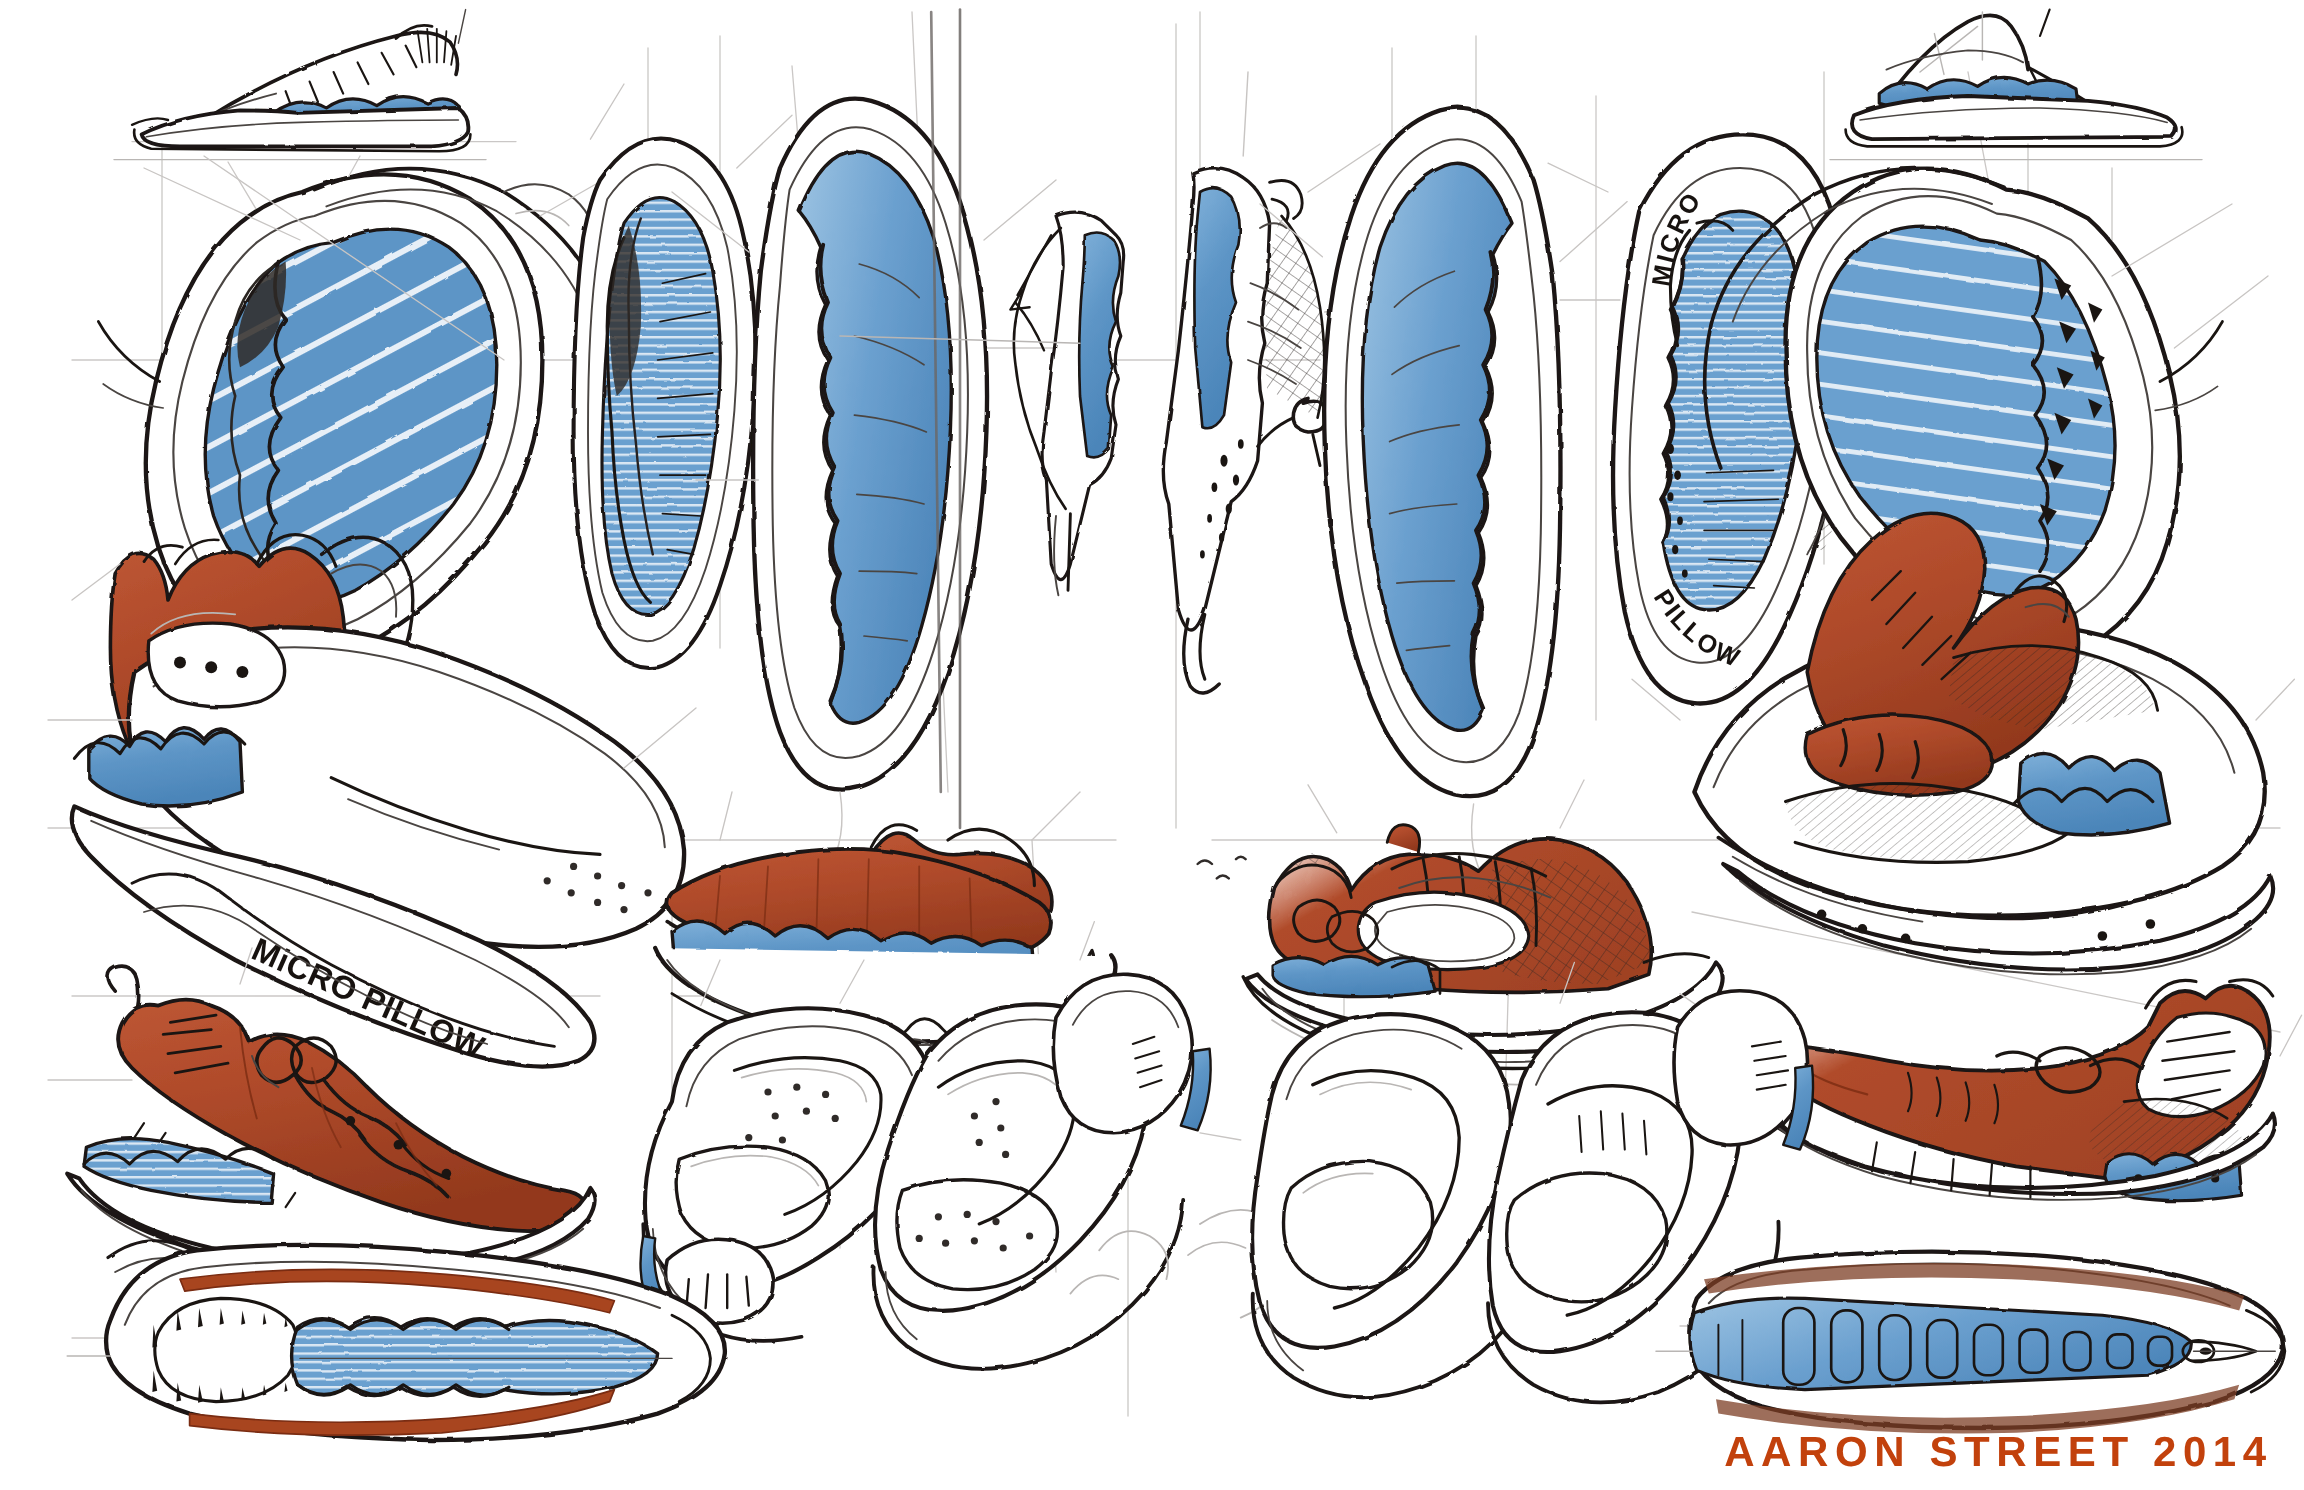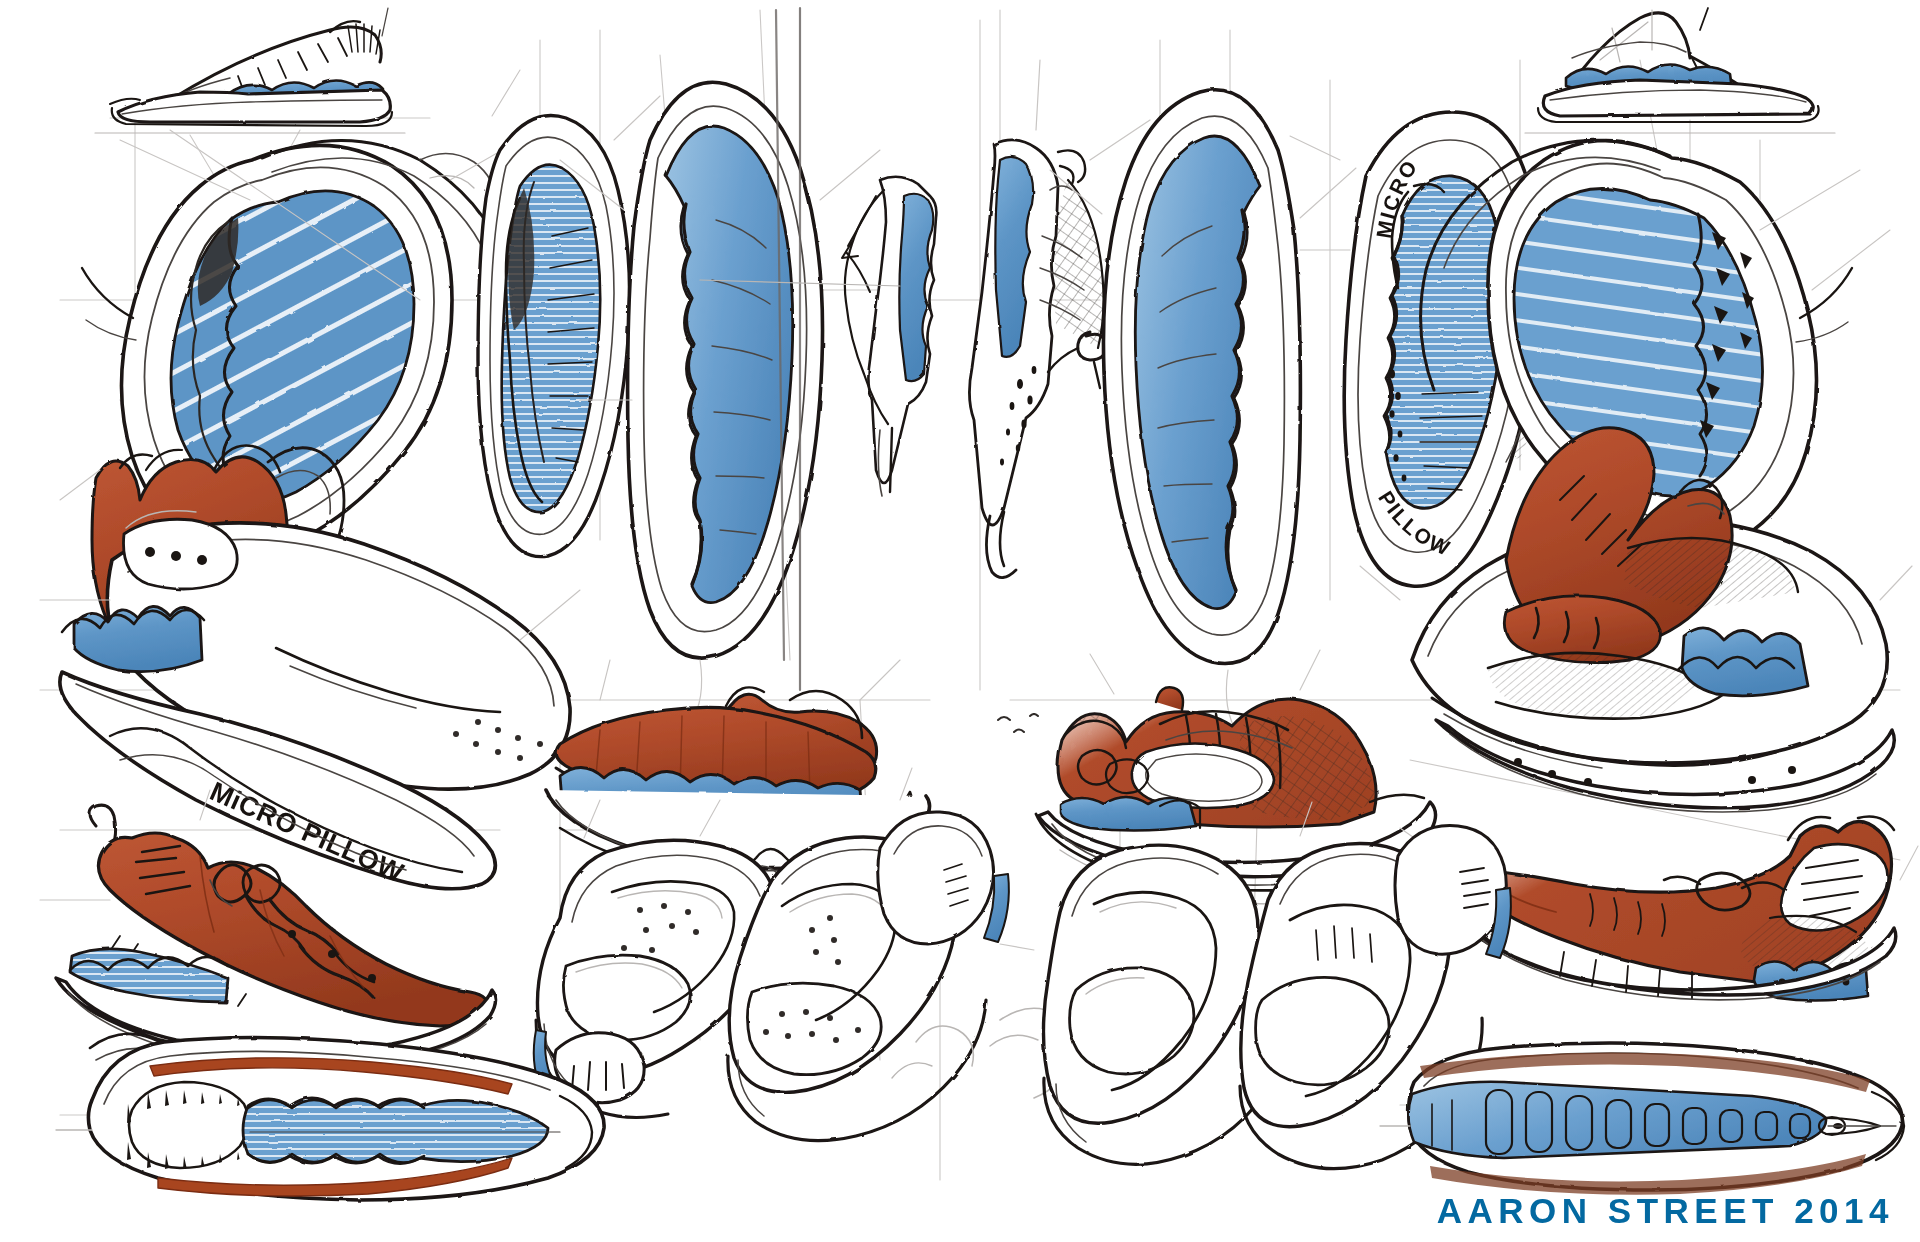--- a/index.html
+++ b/index.html
@@ -8,21 +8,21 @@
   #sheet{position:relative;width:1920px;height:1242px;background:#ffffff;overflow:hidden;}
   #sheet svg{position:absolute;top:0;left:0;width:1920px;height:1242px;}
   .sig{
     position:absolute;
     right:26px;
     bottom:14px;
     font-family:"Liberation Sans",sans-serif;
     font-weight:700;
     font-size:35px;
     letter-spacing:5.5px;
-    color:#0369a1;
+    color:#c2410c;
     white-space:nowrap;
     line-height:1;
   }
   .lbl{
     font-family:"Liberation Sans",sans-serif;
     font-weight:700;
     fill:#17120f;
   }
 </style>
 </head>

